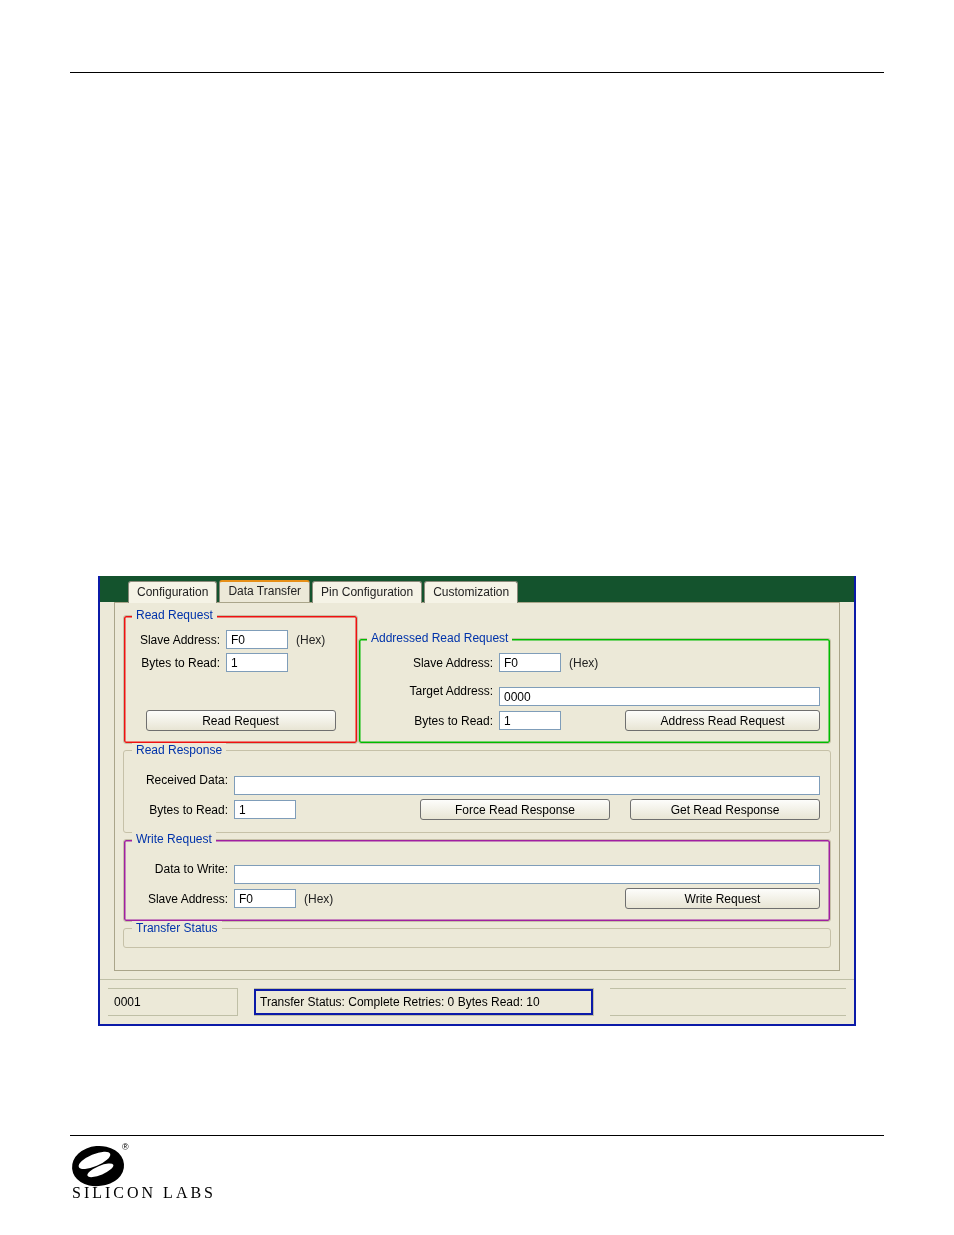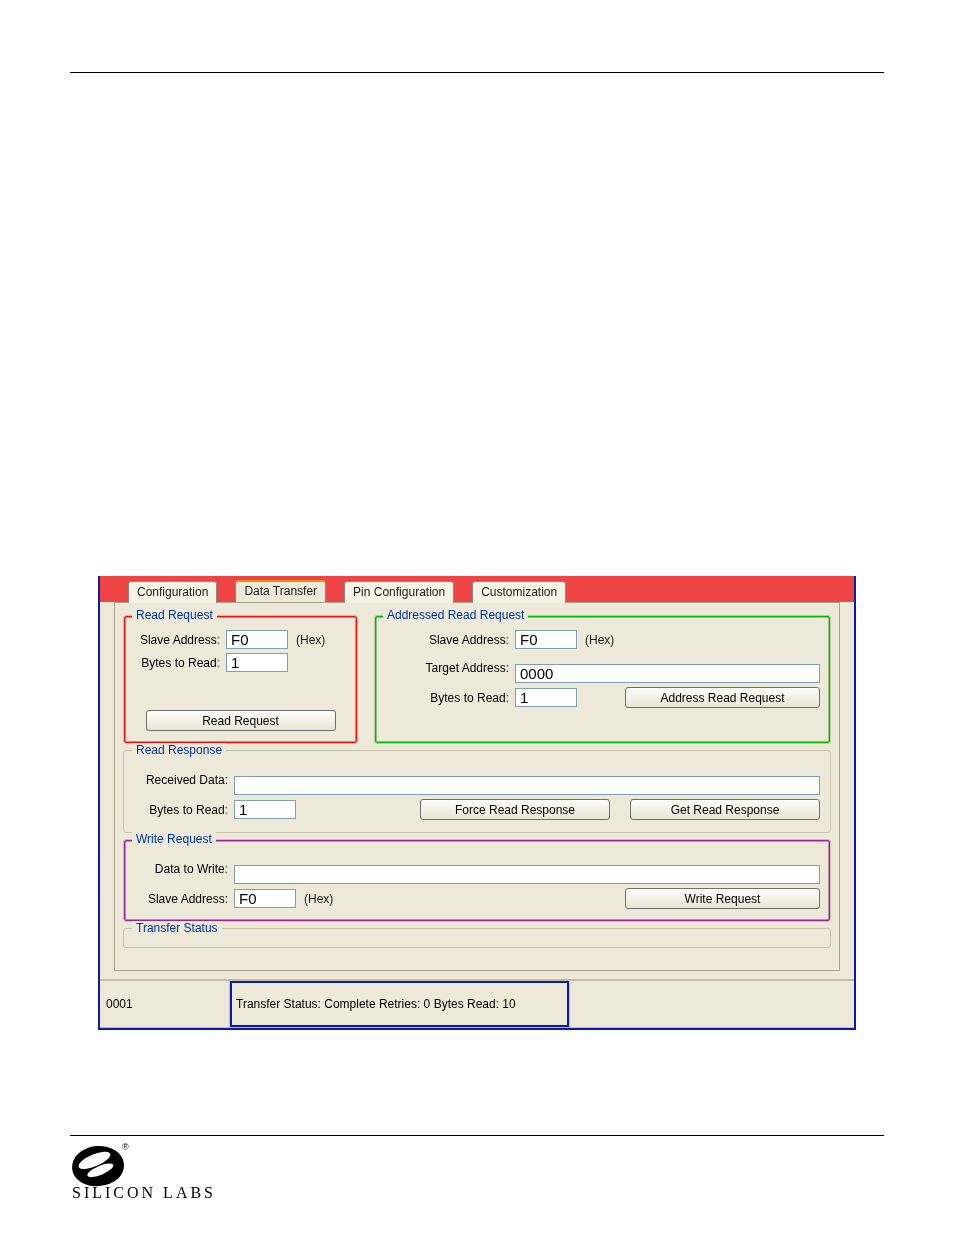--- a/index.html
+++ b/index.html
@@ -32,22 +32,22 @@
     top: 576px;
     width: 758px;
     border-left: 2px solid #0b1aa8;
     border-right: 2px solid #0b1aa8;
     border-bottom: 2px solid #0b1aa8;
     background: #ECE9D8;
   }
   .tabs {
     display: flex;
     padding: 4px 20px 0 28px;
-    gap: 16px;
-    background: #ef4444;
+    gap: 0;
+    background: #14532d;
   }
   .tab {
     padding: 3px 8px 3px 8px;
     border: 1px solid #8a8a7a;
     border-bottom: none;
     background: #F5F3E6;
     border-radius: 3px 3px 0 0;
     margin-right: 2px;
     font-size: 12px;
     color: #222;
@@ -80,41 +80,42 @@
     position: absolute;
     top: -8px;
     left: 8px;
     background: #ECE9D8;
     padding: 0 4px;
     color: #0033aa;
     font-size: 12px;
   }
   .two-col {
     display: flex;
-    gap: 16px;
+    gap: 0;
+    align-items: flex-end;
   }
   .two-col > .group { flex: 1; }
   .row {
     display: flex;
     align-items: center;
     margin: 4px 0;
   }
   .lbl {
     width: 130px;
     text-align: right;
     padding-right: 6px;
     color: #000000;
   }
   .inp {
     border: 1px solid #7f9db9;
     background: #fff;
     height: 19px;
     padding: 1px 4px;
     font-family: Tahoma, Arial, sans-serif;
-    font-size: 15px;
+    font-size: 12px;
   }
   .inp-sm { width: 62px; }
   .inp-wide { flex: 1; margin-top: 11px; }
   .unit { margin-left: 8px; color: #222; }
   .btn {
     border: 1px solid #6f6f6f;
     background: linear-gradient(#fdfdfb, #e8e5d4);
     border-radius: 3px;
     padding: 2px 10px;
     font-family: Tahoma, Arial, sans-serif;
@@ -130,22 +131,22 @@
   .box-purple { box-shadow: 0 0 0 1.5px #a020a0 inset; }
   .box-blue-btn { box-shadow: 0 0 0 2px #0b1aa8; }
   .status-bar {
     display: flex;
     border-top: 1px solid #bfbfa6;
     background: #ECE9D8;
     font-size: 12px;
   }
   .status-seg {
     border: 1px solid #bfbfa6;
-    padding: 16px 6px;
-    margin: 0;
+    padding: 6px 6px;
+    margin: 8px;
   }
   .status-seg.first { width: 130px; border-left: none; }
   .status-seg.second { border-left: none; width: 340px; box-shadow: 0 0 0 2px #0b1aa8 inset; }
   .status-seg.rest { flex: 1; border-left: none; border-right: none; }
   
   .logo {
     position: absolute;
     left: 72px;
     top: 1146px;
     width: 150px;

